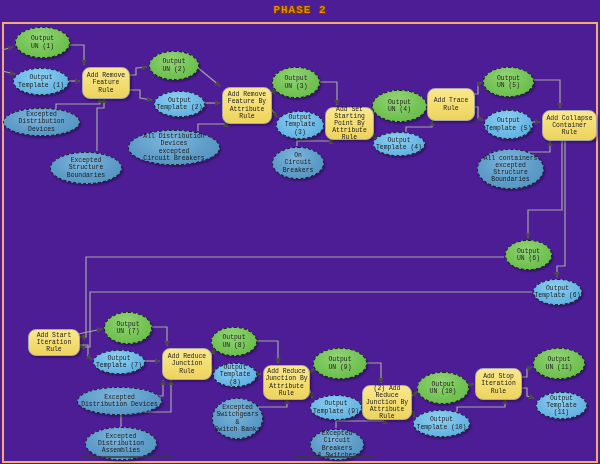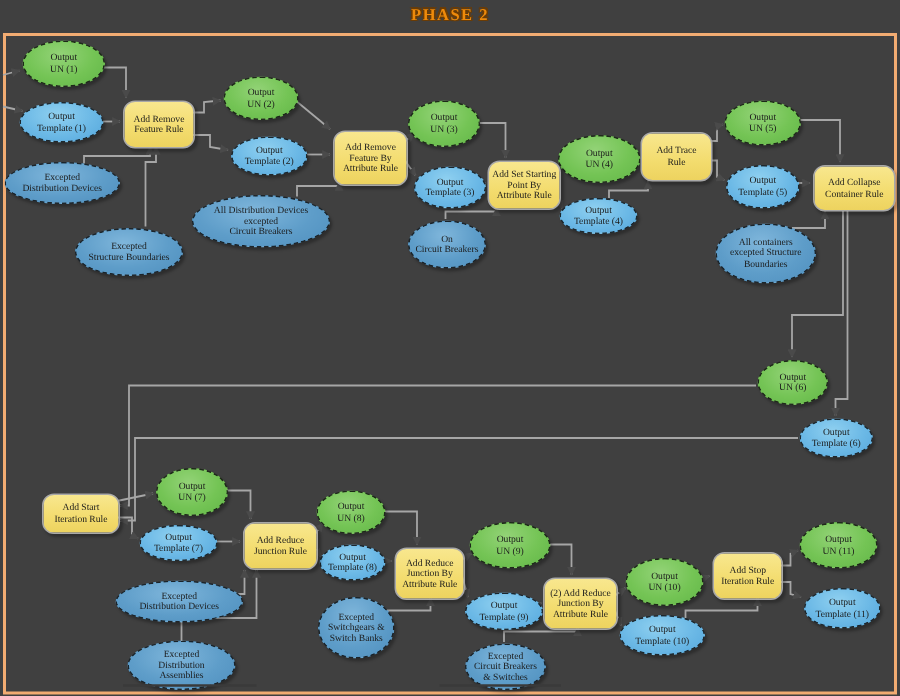--- a/index.html
+++ b/index.html
@@ -1,18 +1,18 @@
 <!DOCTYPE html>
 <html><head>
 <meta charset="utf-8">
 <style>
   html,body{margin:0;padding:0;background:#fff;}
   #screen{
-    position:relative;width:600px;height:464px;background:#404040;
-    font-family:Liberation Serif, serif;overflow:hidden;
+    position:relative;width:600px;height:464px;background:#4c1d95;
+    font-family:Liberation Mono, monospace;overflow:hidden;
   }
   #model-title{
     position:absolute;top:4px;left:0;width:100%;text-align:center;
     font-size:11px;font-weight:bold;letter-spacing:1px;color:#EE8A0B;
     text-shadow:-1px -1px 0 #6b3c05,1px -1px 0 #6b3c05,-1px 1px 0 #6b3c05,1px 1px 0 #6b3c05;
   }
   #canvas-border{
     position:absolute;left:2px;top:22px;width:592px;height:437px;
     border:2px solid #F2AC72;z-index:0;
   }

